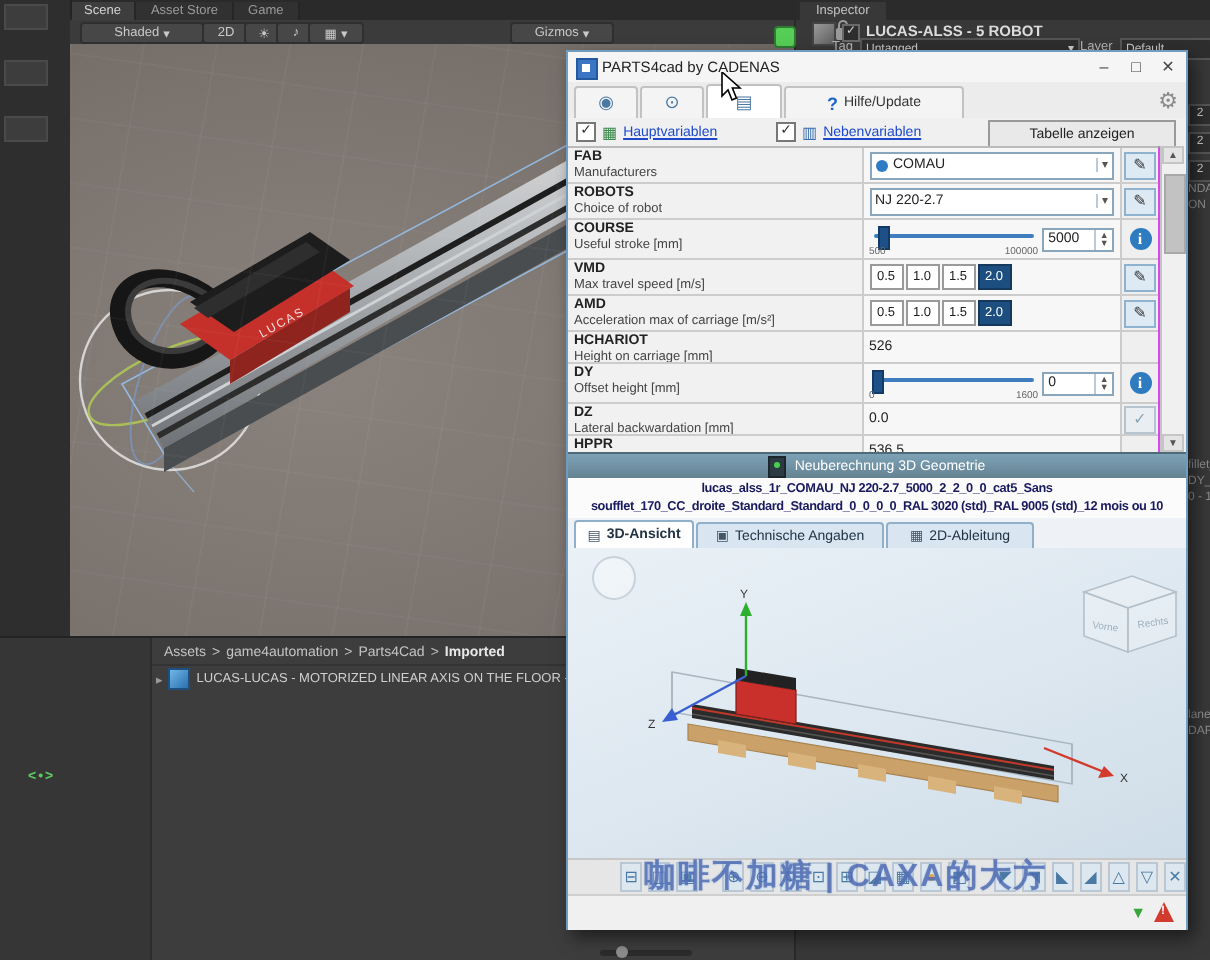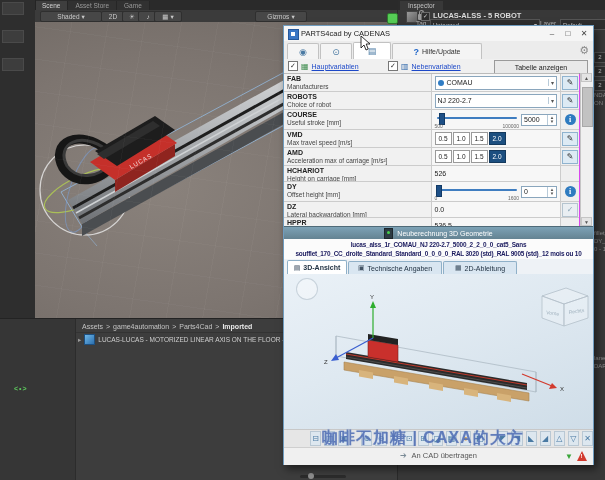--- a/index.html
+++ b/index.html
@@ -570,24 +570,20 @@
       <span class="pvicon gapL">◤</span>
       <span class="pvicon">◥</span>
       <span class="pvicon">◣</span>
       <span class="pvicon">◢</span>
       <span class="pvicon">△</span>
       <span class="pvicon">▽</span>
       <span class="pvicon">✕</span>
     </div>
 
     <div class="cadbar">
-      <div class="cadbtn">
-        <span class="cadic">➔</span>
-        <span>An CAD übertragen</span>
-      </div>
       <span class="greenarr">▼</span>
       <span class="warn"></span>
     </div>
   </div>
 
   <div class="abs watermark">咖啡不加糖 | CAXA的大方</div>
 
   <svg class="abs cursor" width="12" height="16">
     <polygon points="1,0 1,12 4,9 6,14 8.2,13 6.2,8 10,8" fill="#fff" stroke="#000" stroke-width="0.8"></polygon>
   </svg>

